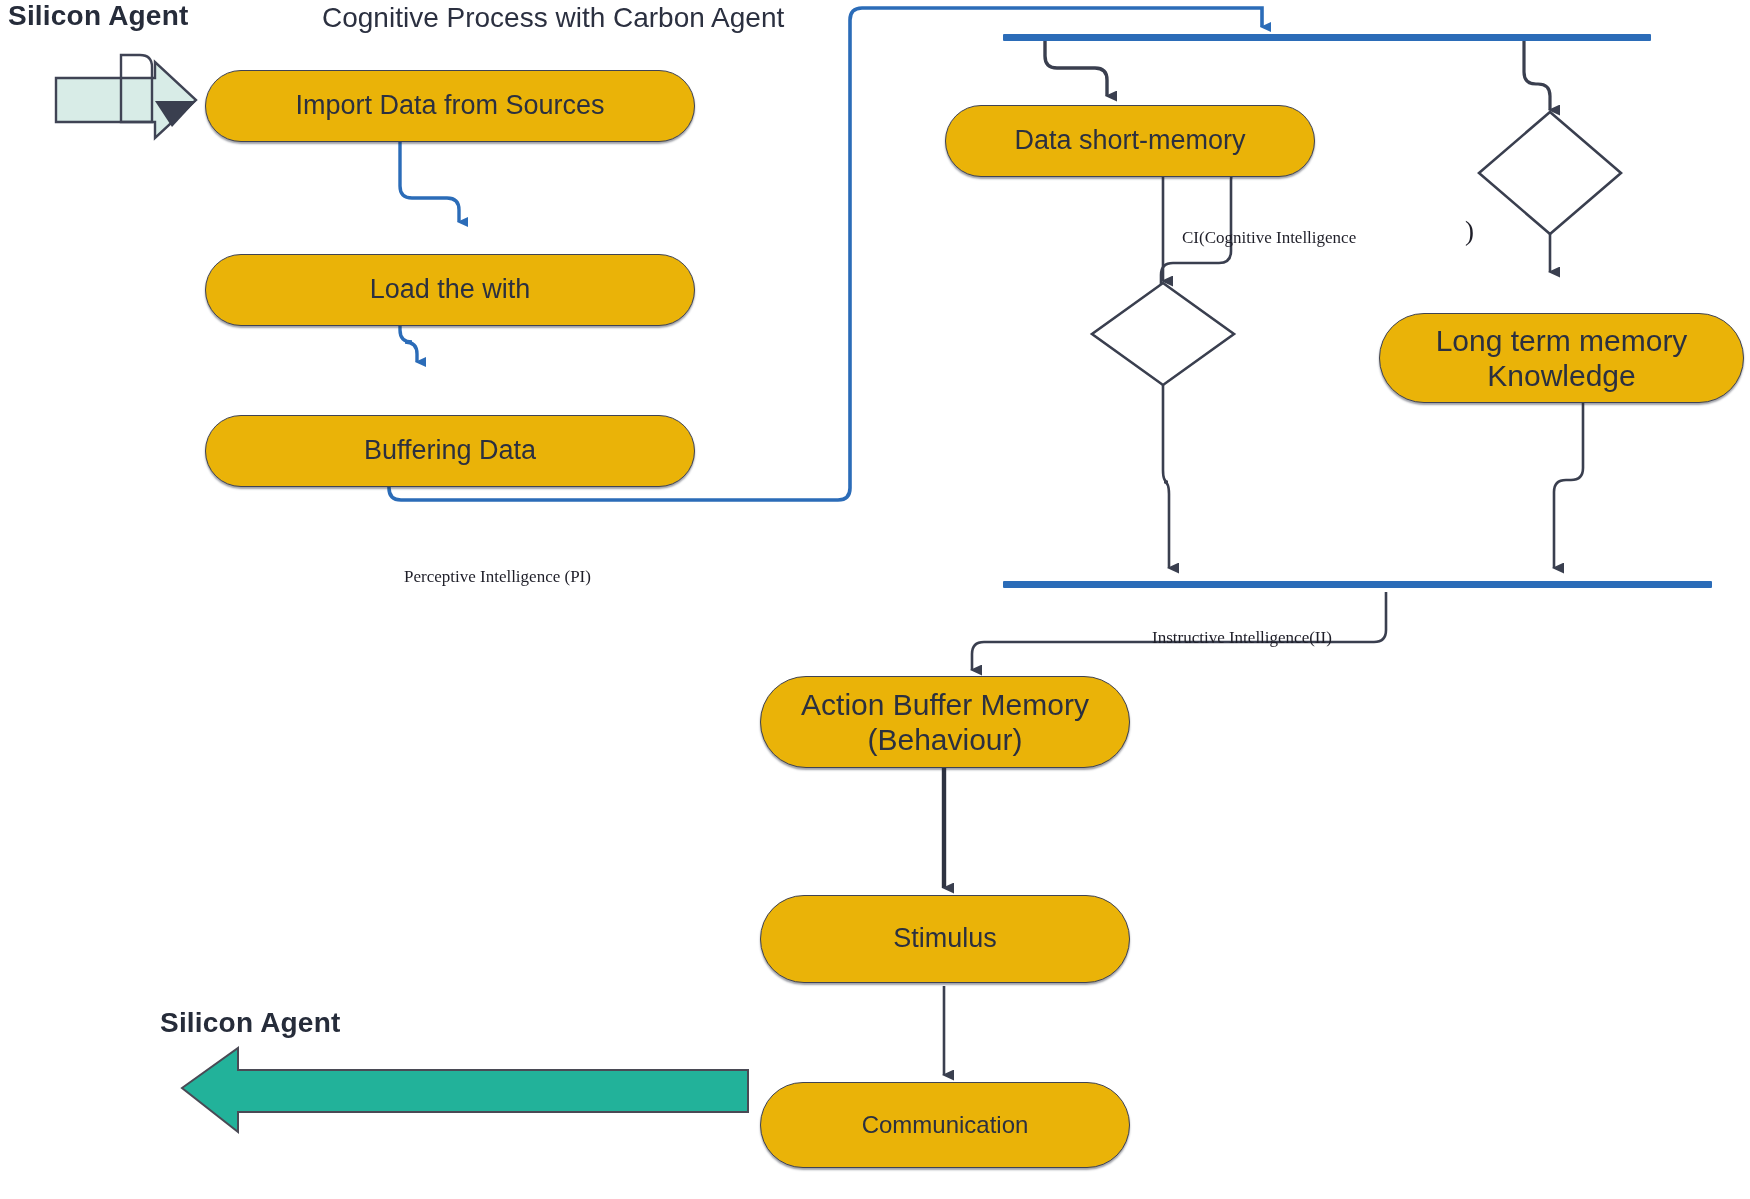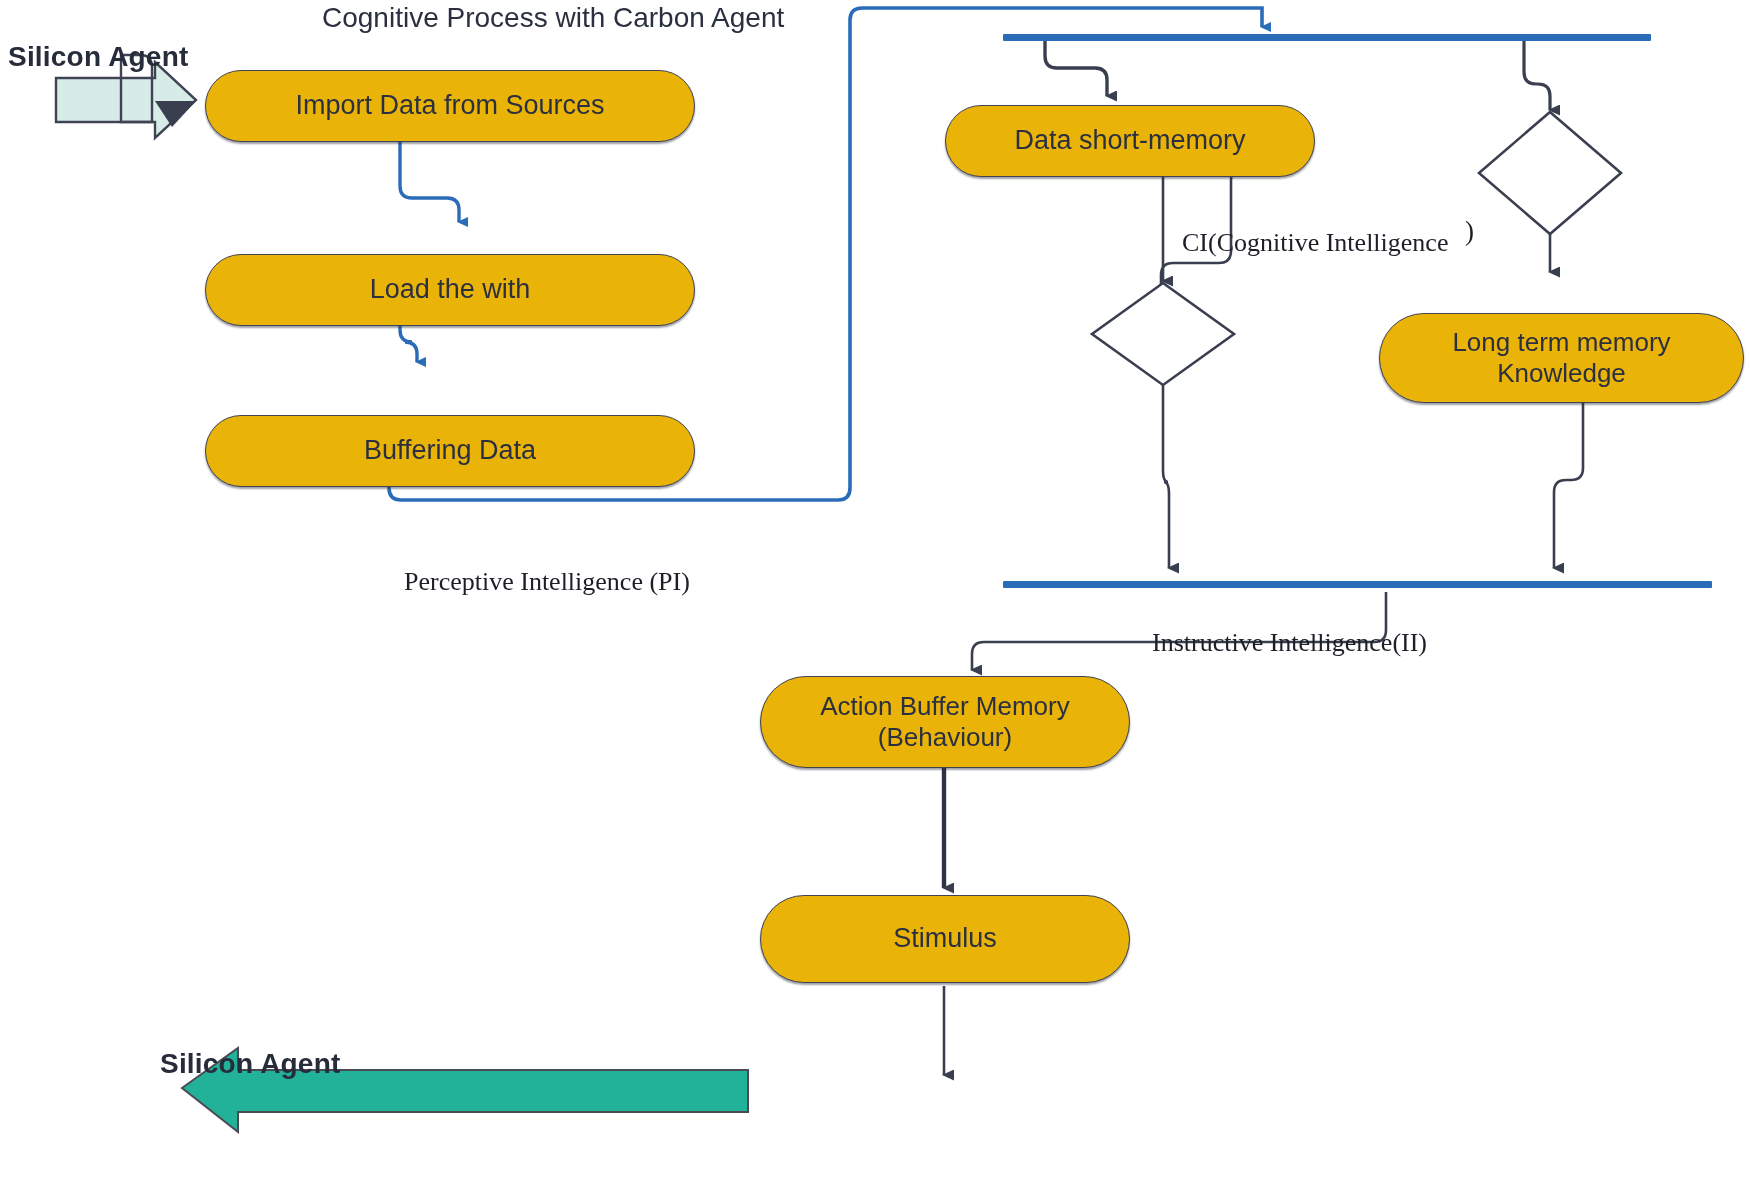--- a/index.html
+++ b/index.html
@@ -6,28 +6,28 @@
   body{width:1750px;height:1199px;position:relative;overflow:hidden;
        font-family:"Liberation Sans",sans-serif;}
   #stage{position:absolute;inset:0;width:1750px;height:1199px;}
   svg#wires{position:absolute;left:0;top:0;width:1750px;height:1199px;}
 
   .node{position:absolute;box-sizing:border-box;display:flex;align-items:center;
         justify-content:center;text-align:center;
         background:#eab308;border:1.6px solid #3f4354;border-radius:999px;
         color:#2b3040;font-size:27px;line-height:1.18;
         box-shadow:0 2px 2px rgba(40,44,60,.45);}
-  .node.two-line{font-size:26px;}
+  .node.two-line{font-size:30px;}
   .node.small{font-size:24px;}
 
   .label-bold{position:absolute;font-weight:bold;color:#262c3a;font-size:28px;
-        letter-spacing:.2px;white-space:nowrap;margin-top:41px;}
+        letter-spacing:.2px;white-space:nowrap;}
   .label-title{position:absolute;color:#2b3040;font-size:28px;white-space:nowrap;}
   .label-serif{position:absolute;font-family:"Liberation Serif",serif;color:#1e1e28;
-        font-size:26px;white-space:nowrap;}
+        font-size:17px;white-space:nowrap;}
   .label-serif.big{font-size:27px;}
 
   .bar{position:absolute;background:#2b6cb8;height:7px;border-radius:1px;}
 </style>
 </head>
 <body>
 
 <div id="stage">
 
   <svg id="wires" viewBox="0 0 1750 1199" xmlns="http://www.w3.org/2000/svg">
@@ -112,20 +112,23 @@
 
   <div class="node" style="left:760px;top:895px;width:370px;height:88px;">
     <span>Stimulus</span>
   </div>
 
   <div class="node two-line" style="left:760px;top:676px;width:370px;height:92px;flex-direction:column;">
     <span>Action Buffer Memory</span>
     <span>(Behaviour)</span>
   </div>
 
+  <div class="node small" style="left:760px;top:1082px;width:370px;height:86px;">
+    <span>Communication</span>
+  </div>
 
   <div class="label-bold" style="left:8px;top:0px;">Silicon Agent</div>
 
   <div class="label-title" style="left:322px;top:2px;">Cognitive Process  with Carbon Agent</div>
 
   <div class="label-bold" style="left:160px;top:1007px;">Silicon Agent</div>
 
   <div class="label-serif" style="left:404px;top:567px;">Perceptive Intelligence (PI)</div>
 
   <div class="label-serif" style="left:1182px;top:228px;">CI(Cognitive Intelligence</div>

